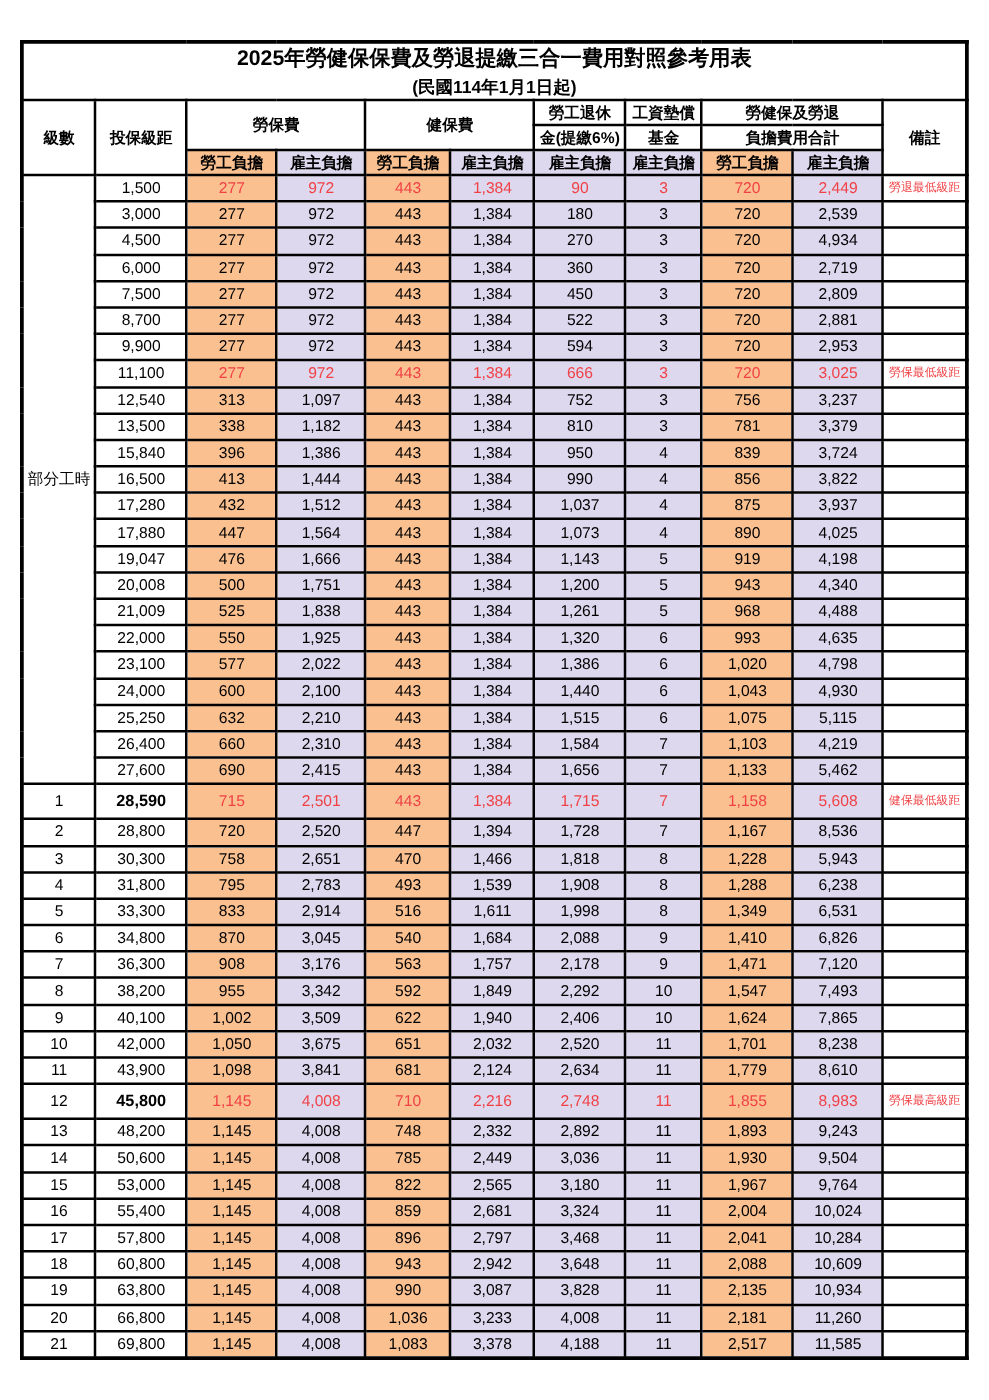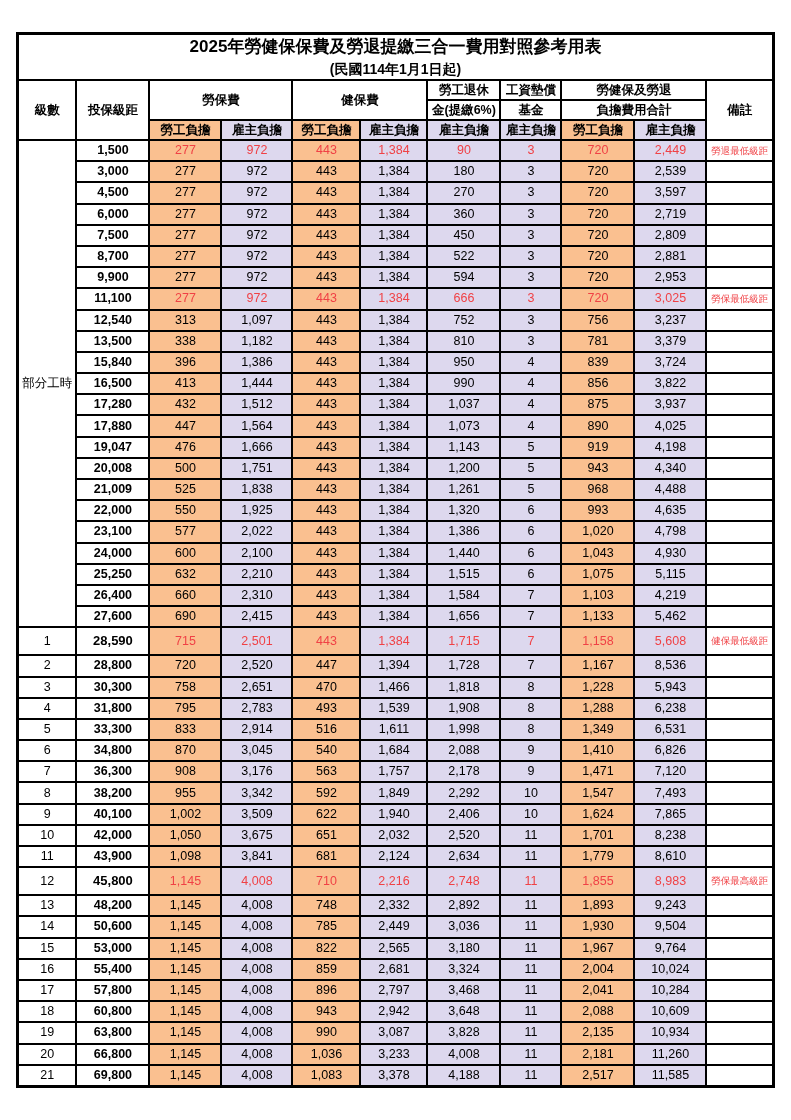--- a/index.html
+++ b/index.html
@@ -34,21 +34,21 @@
   .title-cell{padding:3px 0 4px 0;}
   .title{font-size:17px;font-weight:bold;line-height:24px;}
   .subtitle{font-size:14px;font-weight:bold;line-height:20px;text-align:center;}
   tr.h th{font-size:12.5px;font-weight:600;height:18px;line-height:18px;}
   tr.sub th{height:18px;}
   th.emp{background:var(--employee-bg);}
   th.er{background:var(--employer-bg);}
   tbody td{font-size:12.5px;height:19.2px;line-height:19px;}
   tbody td.emp{background:var(--employee-bg);}
   tbody td.er{background:var(--employer-bg);}
-  tbody td.bracket{font-weight:700;}
+  tbody td.bracket{font-weight:400;}
   tbody td.remark{font-size:9.5px;color:var(--red);}
   tbody tr.red td.num{color:var(--red);}
   tbody tr.big td{height:26px;line-height:26px;}
   tbody tr.big td.bracket{font-size:13px;font-weight:600;}
   tbody td.level{font-size:12.5px;}
   tbody td.part-time{font-size:12.5px;background:#fff;}
 </style>
 </head>
 <body>
 
@@ -128,21 +128,21 @@
         </tr>
         <tr class="">
           <td class="bracket num-bracket">4,500</td>
           <td class="emp num">277</td>
           <td class="er num">972</td>
           <td class="emp num">443</td>
           <td class="er num">1,384</td>
           <td class="er num">270</td>
           <td class="er num">3</td>
           <td class="emp num">720</td>
-          <td class="er num">3,597</td>
+          <td class="er num">4,934</td>
           <td class="remark"></td>
         </tr>
         <tr class="">
           <td class="bracket num-bracket">6,000</td>
           <td class="emp num">277</td>
           <td class="er num">972</td>
           <td class="emp num">443</td>
           <td class="er num">1,384</td>
           <td class="er num">360</td>
           <td class="er num">3</td>

